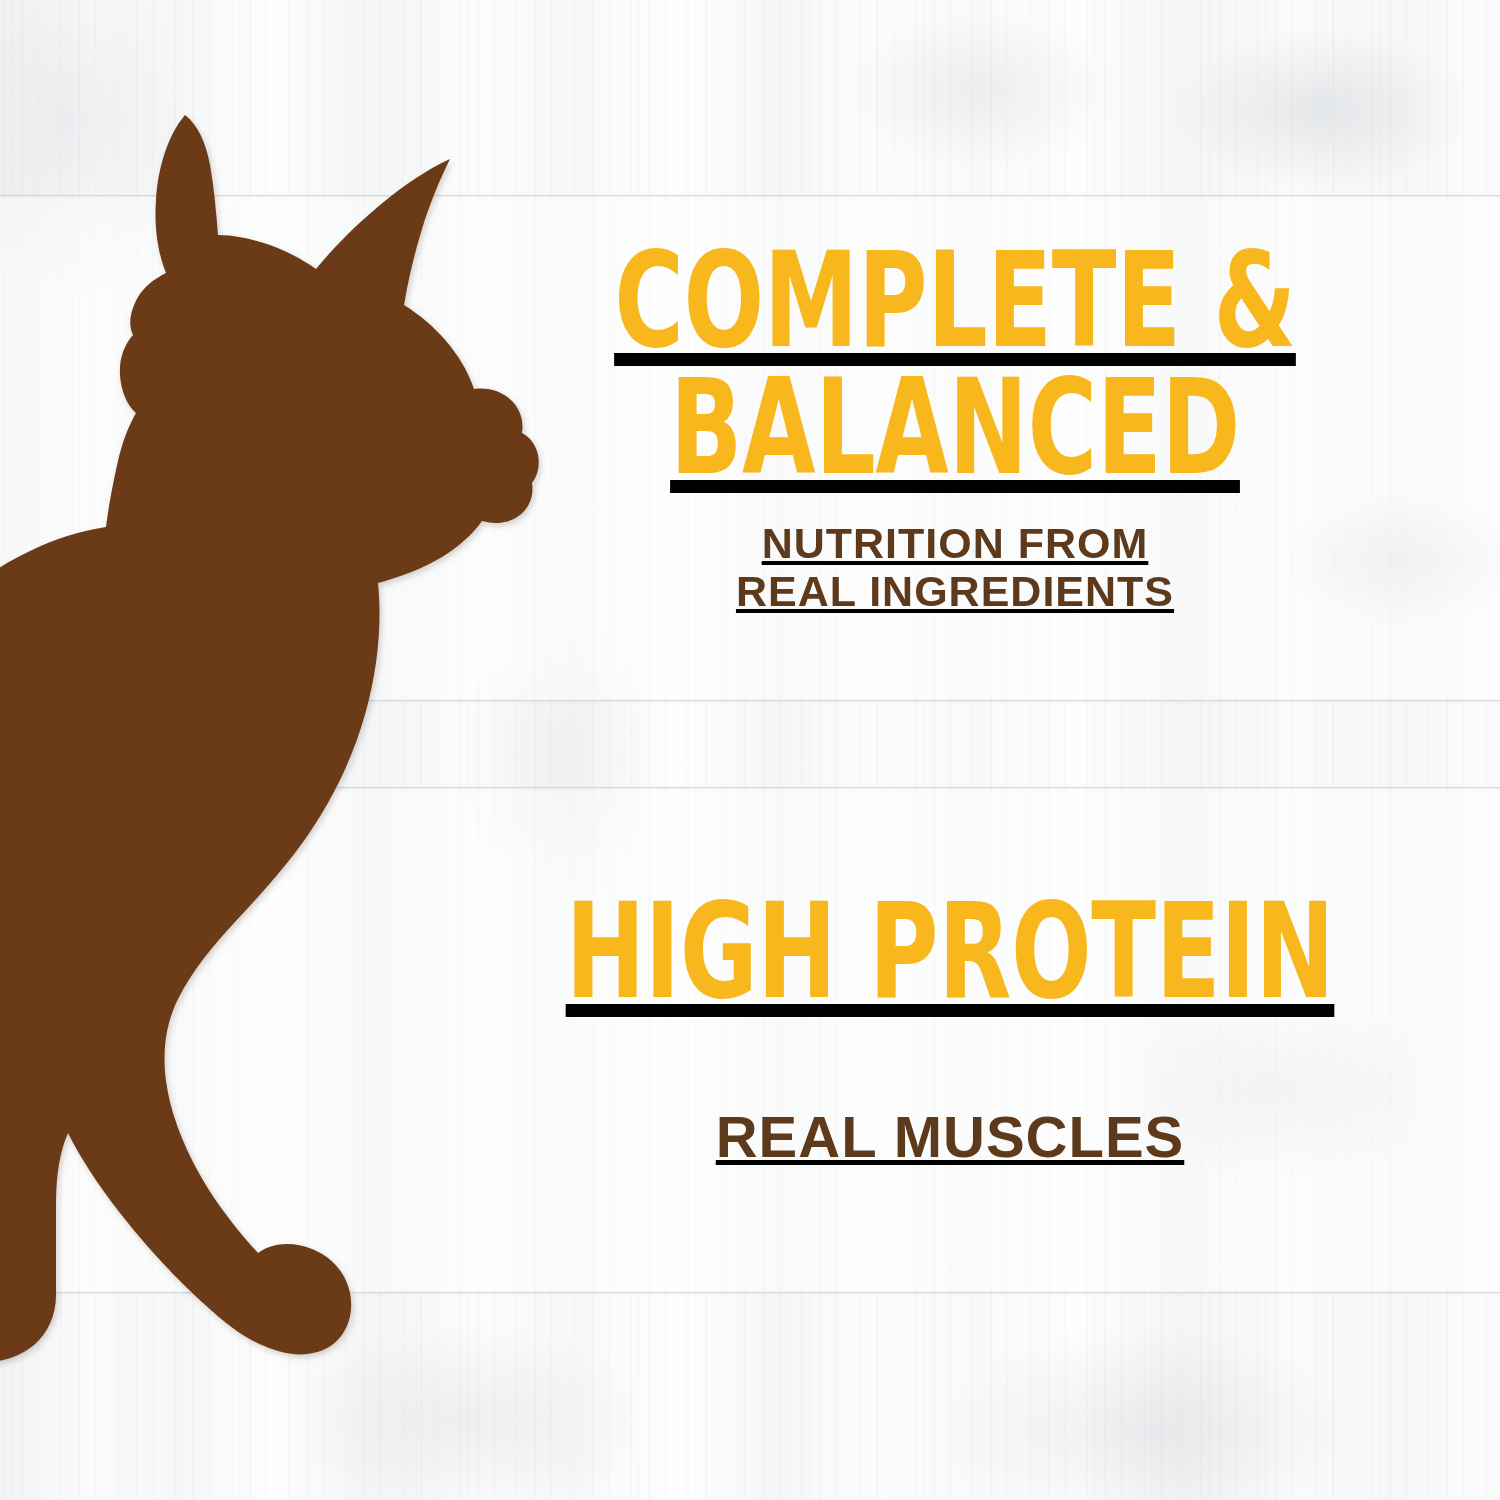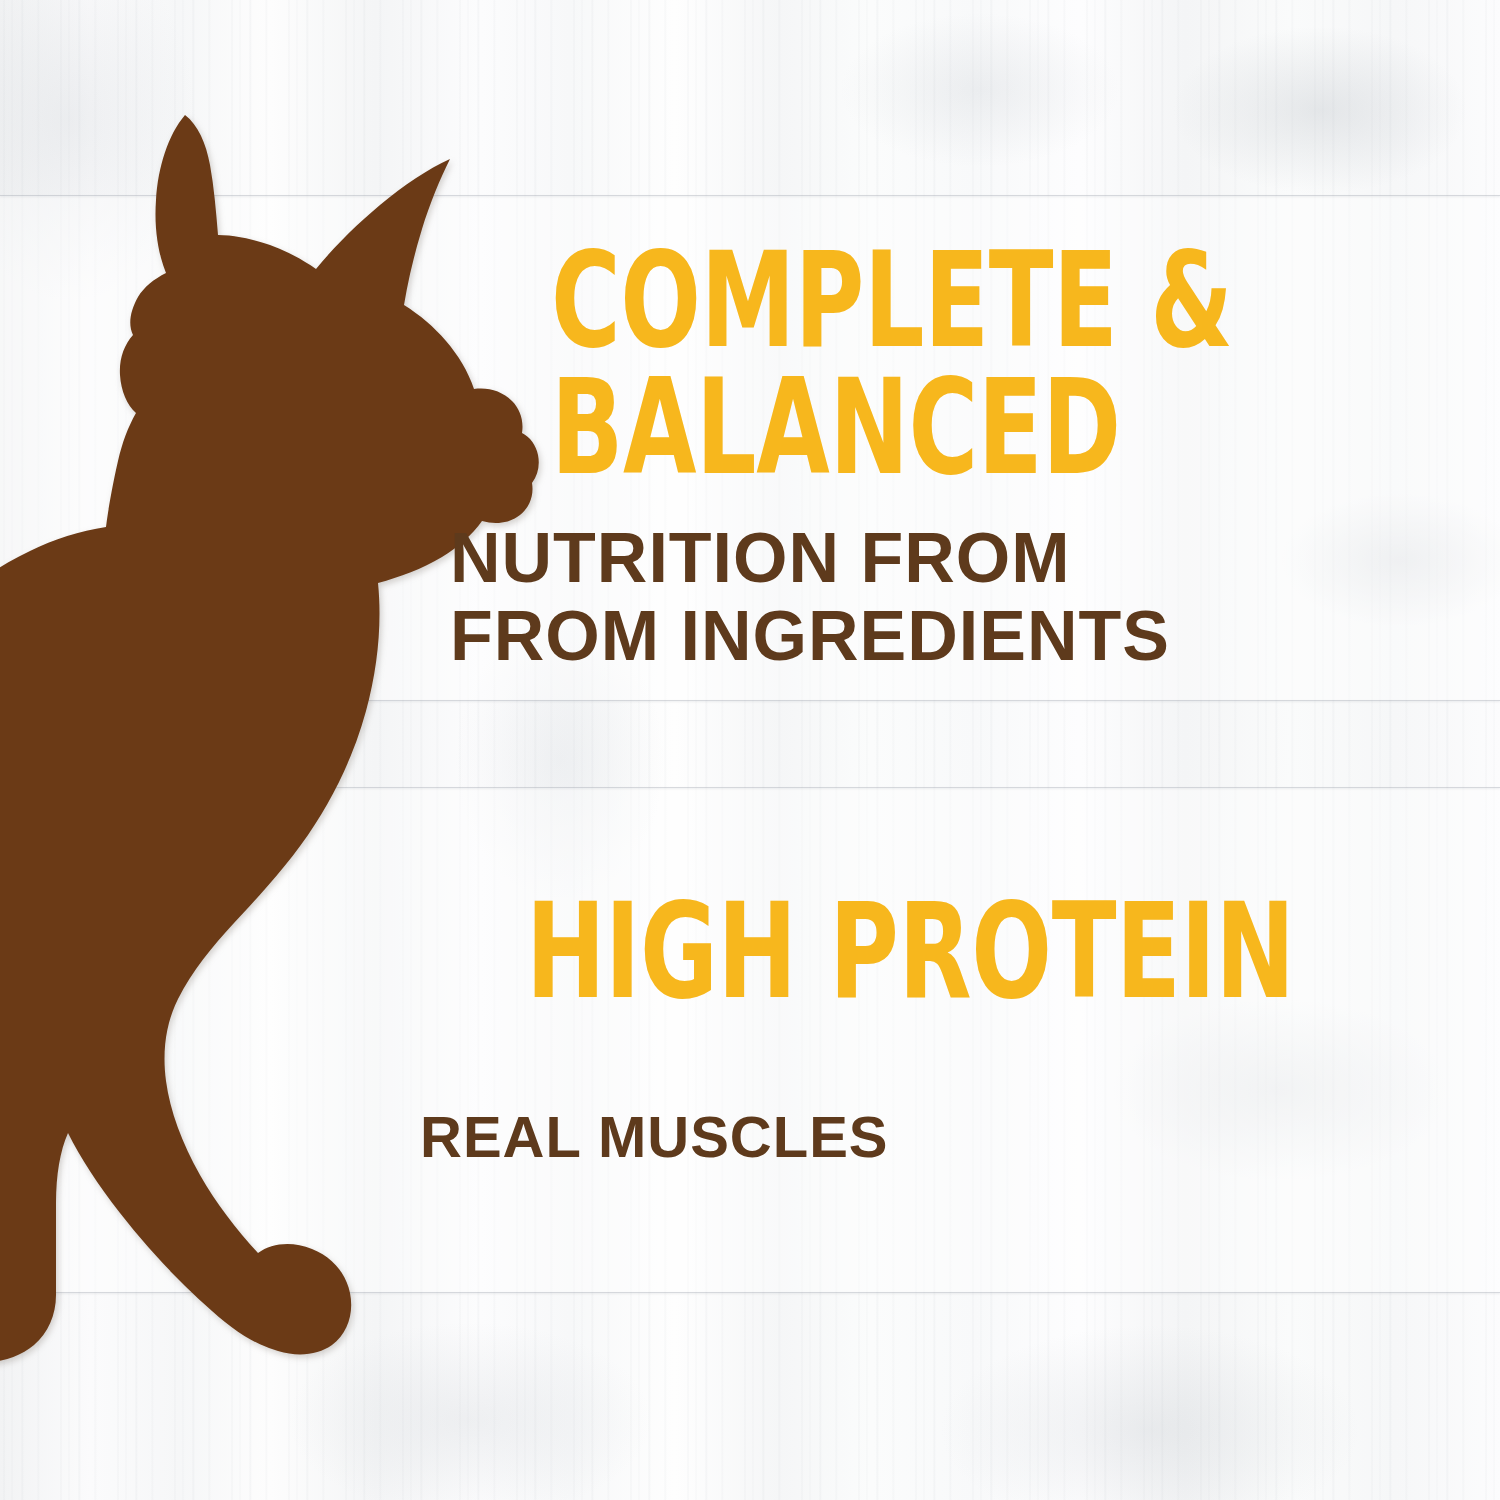--- a/index.html
+++ b/index.html
@@ -74,21 +74,21 @@
 
   
   .cat-wrap{
     position:absolute;left:-70px;top:95px;
     width:680px;height:1320px;
     filter:drop-shadow(2px 3px 3px rgba(120,110,100,.30));
   }
   .cat-wrap svg{display:block;width:100%;height:100%;}
 
   
-  .copy-block{position:absolute;text-align:left;}
+  .copy-block{position:absolute;text-align:center;text-decoration:underline;}
 
   .headline{
     font-family:"Liberation Sans Narrow","DejaVu Sans Condensed","Liberation Sans",sans-serif;
     font-weight:700;
     letter-spacing:-0.5px;
     line-height:0.92;
     margin:0;
     transform:scaleX(.80);
     transform-origin:center top;
     white-space:nowrap;
@@ -100,21 +100,21 @@
     margin:0;
     letter-spacing:1px;
     white-space:nowrap;
   }
 
   
   #block-complete{ left:450px; top:240px; width:1010px; }
   #block-complete .headline{ font-size:132px; }
   #block-complete .headline .l1{ display:block; }
   #block-complete .headline .l2{ display:block; margin-top:6px; }
-  #block-complete .subline{ font-size:70px; margin-top:30px; }
+  #block-complete .subline{ font-size:43px; margin-top:30px; }
 
   
   #block-protein{ left:420px; top:891px; width:1060px; }
   #block-protein .headline{ font-size:132px; }
   #block-protein .subline{ font-size:58px; margin-top:28px; }
 </style>
 </head>
 <body>
 
 <div id="stage">
@@ -187,21 +187,21 @@
     </svg>
   </div>
 
   <div class="copy-block" id="block-complete">
     <h1 class="headline" style="color:#F7B71D;">
       <span class="l1">COMPLETE &amp;</span>
       <span class="l2">BALANCED</span>
     </h1>
     <p class="subline" style="color:#5E3A1C;">
       <span>NUTRITION FROM</span><br>
-      <span>FROM INGREDIENTS</span>
+      <span>REAL INGREDIENTS</span>
     </p>
   </div>
 
   <div class="copy-block" id="block-protein">
     <h1 class="headline" style="color:#F7B71D;">
       <span class="l1">HIGH PROTEIN</span>
     </h1>
     <p class="subline" style="color:#5E3A1C;">
       <br>
       <span>REAL MUSCLES</span>

